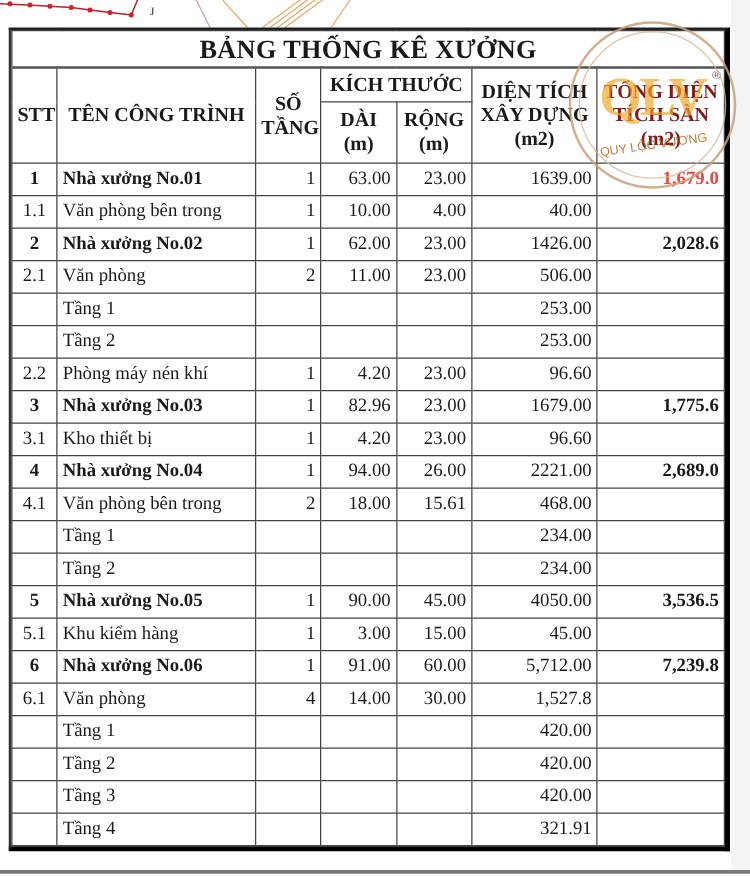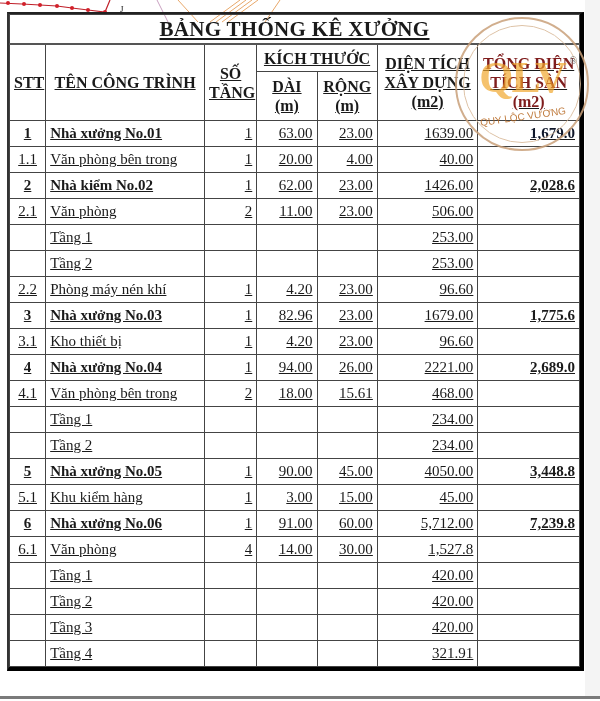--- a/index.html
+++ b/index.html
@@ -1,38 +1,38 @@
 <!DOCTYPE html>
 <html><head>
 <meta charset="utf-8">
 <style>
   html, body { margin:0; padding:0; }
   body { width:600px; height:701px; background:#ffffff; position:relative; overflow:hidden;
          font-family:"Liberation Serif", "DejaVu Serif", serif; color:#1a1a1a; }
   .deco { position:absolute; left:0; top:0; width:600px; height:24px; }
   .side-strip { position:absolute; left:585px; top:0; width:15px; height:697px; background:#f4f4f4; }
   .bottom-line { position:absolute; left:0; top:696px; width:600px; height:3px; background:#7a7a7a; }
-  .sheet { position:absolute; left:7px; top:12px; width:571px; border-top:2px solid #222; border-left:2px solid #333;
-           border-right:4px solid #000; border-bottom:4px solid #000;text-decoration:underline; }
+  .sheet { position:absolute; left:7px; top:22px; width:571px; border-top:2px solid #222; border-left:2px solid #333;
+           border-right:4px solid #000; border-bottom:4px solid #000; }
   table { border-collapse:collapse; width:100%; table-layout:fixed; }
   td, th { border:1px solid #444; padding:0 4px; font-size:15px; height:25px; line-height:25px; white-space:nowrap; overflow:hidden; }
   .title { font-size:21px; font-weight:bold; text-align:center; height:28px; line-height:28px; letter-spacing:0.3px; border-bottom:2px solid #555;}
   th { font-weight:bold; font-size:16px; text-align:center; line-height:19px; }
   .c { text-align:center; }
   .r { text-align:right; }
   .b { font-weight:bold; }
   tr.main td.name { font-weight:bold; }
   tr.main td.stt { font-weight:bold; }
   .watermark { position:absolute; left:455px; top:17px; width:130px; height:130px; border-radius:50%;
                border:2px solid #c9a07a; opacity:0.85; pointer-events:none; }
   .watermark .inner { position:absolute; left:6px; top:6px; right:6px; bottom:6px; border-radius:50%; border:1px solid #d8b897; }
   .wm-logo { position:absolute; left:20px; top:33px; width:90px; text-align:center; font-size:44px; font-weight:bold; color:#f0a62a; opacity:0.8; font-family:"Liberation Serif", serif; letter-spacing:-2px;}
   .wm-text { position:absolute; left:16px; top:92px; width:100px; text-align:center; font-size:10px; color:#b5651d; font-family:"Liberation Sans", sans-serif; transform:rotate(-8deg); }
   .wm-reg { position:absolute; right:10px; top:36px; font-size:10px; color:#555; }
-  .faded { color:#0f172a; }
+  .faded { color:#ef4444; }
 </style>
 </head>
 <body>
 
 <svg class="deco" viewBox="0 0 600 24" width="600" height="24">
   <polyline points="0,3 22,4 40,5 57,6 72,8 88,10 105,12 110,0" fill="none" stroke="#c0202a" stroke-width="1.2"></polyline>
   <g fill="#d1202a">
     <circle cx="8" cy="3" r="2"></circle>
       <circle cx="24" cy="4" r="2"></circle>
       <circle cx="40" cy="5" r="2"></circle>
@@ -102,28 +102,28 @@
           <td class="r">1</td>
           <td class="r">63.00</td>
           <td class="r">23.00</td>
           <td class="r">1639.00</td>
           <td class="r b faded">1,679.0</td>
         </tr>
         <tr>
           <td class="c stt">1.1</td>
           <td class="name">Văn phòng bên trong</td>
           <td class="r">1</td>
-          <td class="r">20.00</td>
+          <td class="r">10.00</td>
           <td class="r">4.00</td>
           <td class="r">40.00</td>
           <td class="r b"></td>
         </tr>
         <tr class="main">
           <td class="c stt">2</td>
-          <td class="name">Nhà kiểm No.02</td>
+          <td class="name">Nhà xưởng No.02</td>
           <td class="r">1</td>
           <td class="r">62.00</td>
           <td class="r">23.00</td>
           <td class="r">1426.00</td>
           <td class="r b">2,028.6</td>
         </tr>
         <tr>
           <td class="c stt">2.1</td>
           <td class="name">Văn phòng</td>
           <td class="r">2</td>
@@ -213,21 +213,21 @@
           <td class="r">234.00</td>
           <td class="r b"></td>
         </tr>
         <tr class="main">
           <td class="c stt">5</td>
           <td class="name">Nhà xưởng No.05</td>
           <td class="r">1</td>
           <td class="r">90.00</td>
           <td class="r">45.00</td>
           <td class="r">4050.00</td>
-          <td class="r b">3,448.8</td>
+          <td class="r b">3,536.5</td>
         </tr>
         <tr>
           <td class="c stt">5.1</td>
           <td class="name">Khu kiểm hàng</td>
           <td class="r">1</td>
           <td class="r">3.00</td>
           <td class="r">15.00</td>
           <td class="r">45.00</td>
           <td class="r b"></td>
         </tr>

